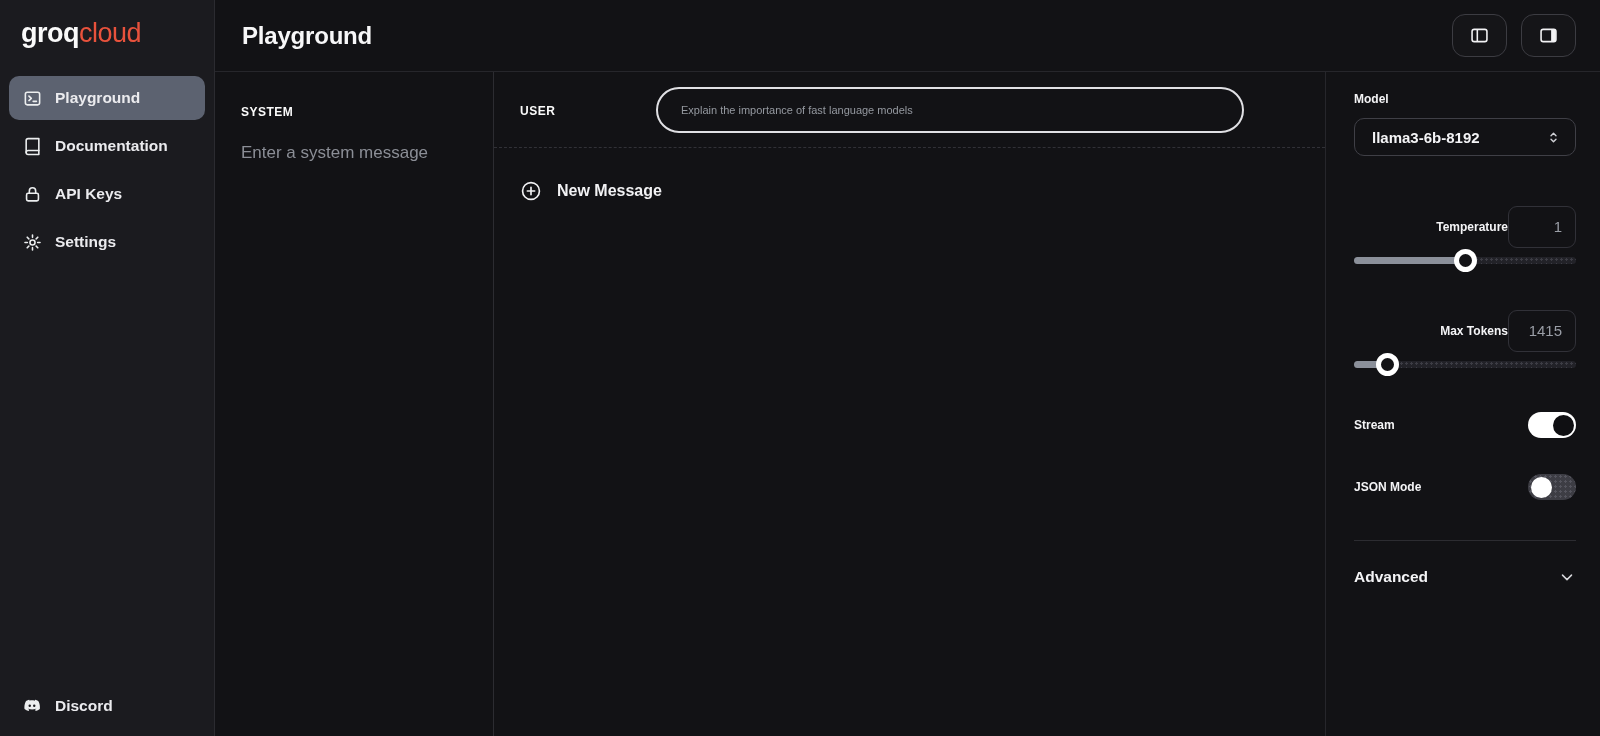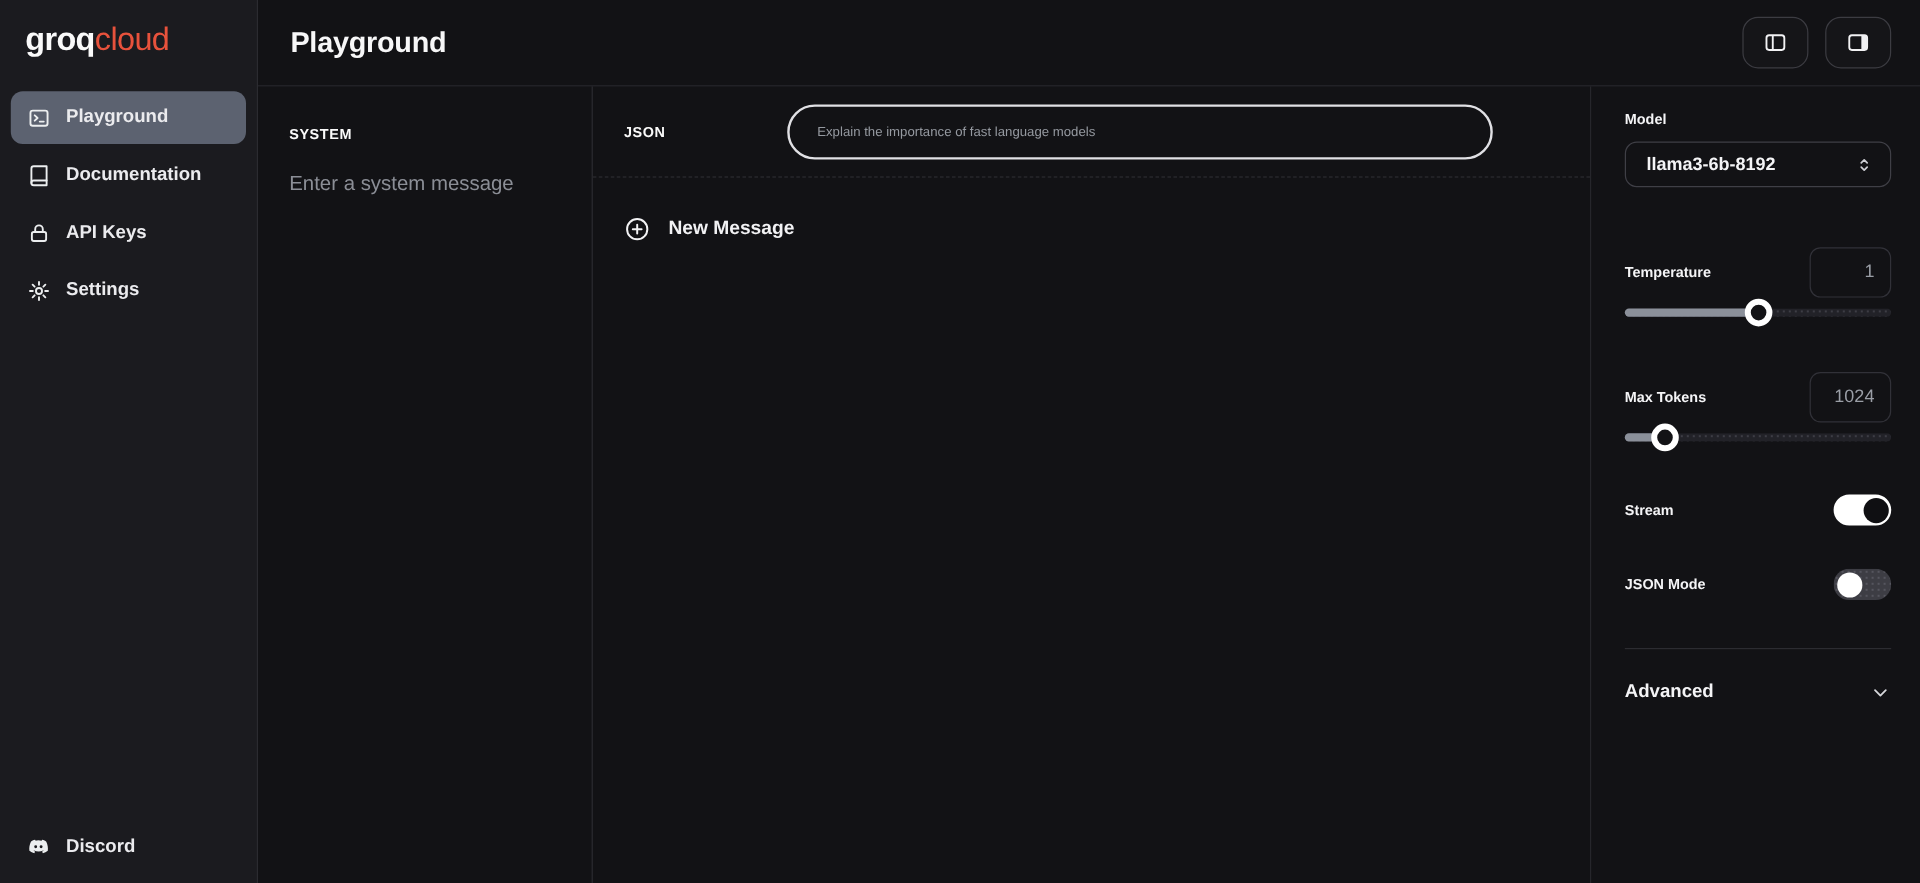--- a/index.html
+++ b/index.html
@@ -40,21 +40,21 @@
   .user-input { width:588px; height:46px; border-radius:23px; border:2px solid #e0e0e4; background:transparent; color:#e9e9ec; font-size:11px; padding:0 23px; outline:none; font-family:"Liberation Sans", sans-serif; }
   .user-input::placeholder { color:#9599a0; }
   .new-message-row { margin-top:32px; padding-left:26px; display:flex; align-items:center; gap:15px; cursor:pointer; width:fit-content; }
   .new-message-label { font-size:16px; font-weight:700; color:#f2f2f4; }
 
   
   .right-panel { width:275px; flex:0 0 275px; border-left:1px solid #26262b; padding:20px 24px 0 28px; }
   .panel-label { font-size:12px; font-weight:600; color:#f4f4f6; }
   .model-select { margin-top:12px; height:38px; border:1px solid #3f3f46; border-radius:10px; display:flex; align-items:center; justify-content:space-between; padding:0 13px 0 17px; cursor:pointer; }
   .model-select .model-value { font-size:15px; font-weight:600; color:#f4f4f6; }
-  .control-row { margin-top:50px; display:flex; align-items:center; justify-content:space-between; }
+  .control-row { margin-top:50px; display:flex; align-items:center; justify-content:flex-end; }
   .control-row.tight { margin-top:46px; }
   .value-box { width:68px; height:42px; border:1px solid #313138; border-radius:9px; font-size:15px; color:#9a9ea6; text-align:right; line-height:40px; padding-right:13px; }
   .slider { margin-top:9px; position:relative; height:7px; border-radius:4px; background-color:#222228;
             background-image:radial-gradient(circle, #3d3d45 1px, transparent 1.2px); background-size:5px 5px; cursor:pointer; }
   .slider .fill { position:absolute; left:0; top:0; height:7px; border-radius:4px; background:#8b909a; }
   .slider .knob { position:absolute; top:-8px; width:23px; height:23px; border-radius:50%; background:#131316; border:5px solid #ffffff; }
   .slider.temp .fill { width:50%; } .slider.temp .knob { left:calc(50% - 11.5px); }
   .slider.tokens .fill { width:15%; } .slider.tokens .knob { left:calc(15% - 11.5px); }
   .toggle-row { margin-top:44px; display:flex; align-items:center; justify-content:space-between; }
   .toggle-row.second { margin-top:36px; }
@@ -156,21 +156,21 @@
     <div class="body">
 
       <div class="system-col">
         <div class="section-label">SYSTEM</div>
         <div class="sys-placeholder">Enter a system message</div>
       </div>
 
       <div class="chat-col">
         <div class="user-row">
           <div class="user-label-wrap">
-            <span class="section-label">JSON</span>
+            <span class="section-label">USER</span>
           </div>
           <input class="user-input" type="text" placeholder="Explain the importance of fast language models" style="">
         </div>
         <div class="new-message-row">
           <span class="icon">
             <svg width="22" height="22" viewBox="0 0 24 24" fill="none" stroke="#f2f2f4" stroke-width="1.8" stroke-linecap="round">
                 <circle cx="12" cy="12" r="9.2"></circle>
                 <path d="M12 8v8M8 12h8"></path>
               </svg>
           </span>
@@ -193,21 +193,21 @@
           <span class="panel-label">Temperature</span>
           <div class="value-box">1</div>
         </div>
         <div class="slider temp">
           <div class="fill"></div>
           <div class="knob"></div>
         </div>
 
         <div class="control-row tight">
           <span class="panel-label">Max Tokens</span>
-          <div class="value-box">1024</div>
+          <div class="value-box">1415</div>
         </div>
         <div class="slider tokens">
           <div class="fill"></div>
           <div class="knob"></div>
         </div>
 
         <div class="toggle-row">
           <span class="panel-label">Stream</span>
           <div class="toggle on">
               <div class="dot"></div>

